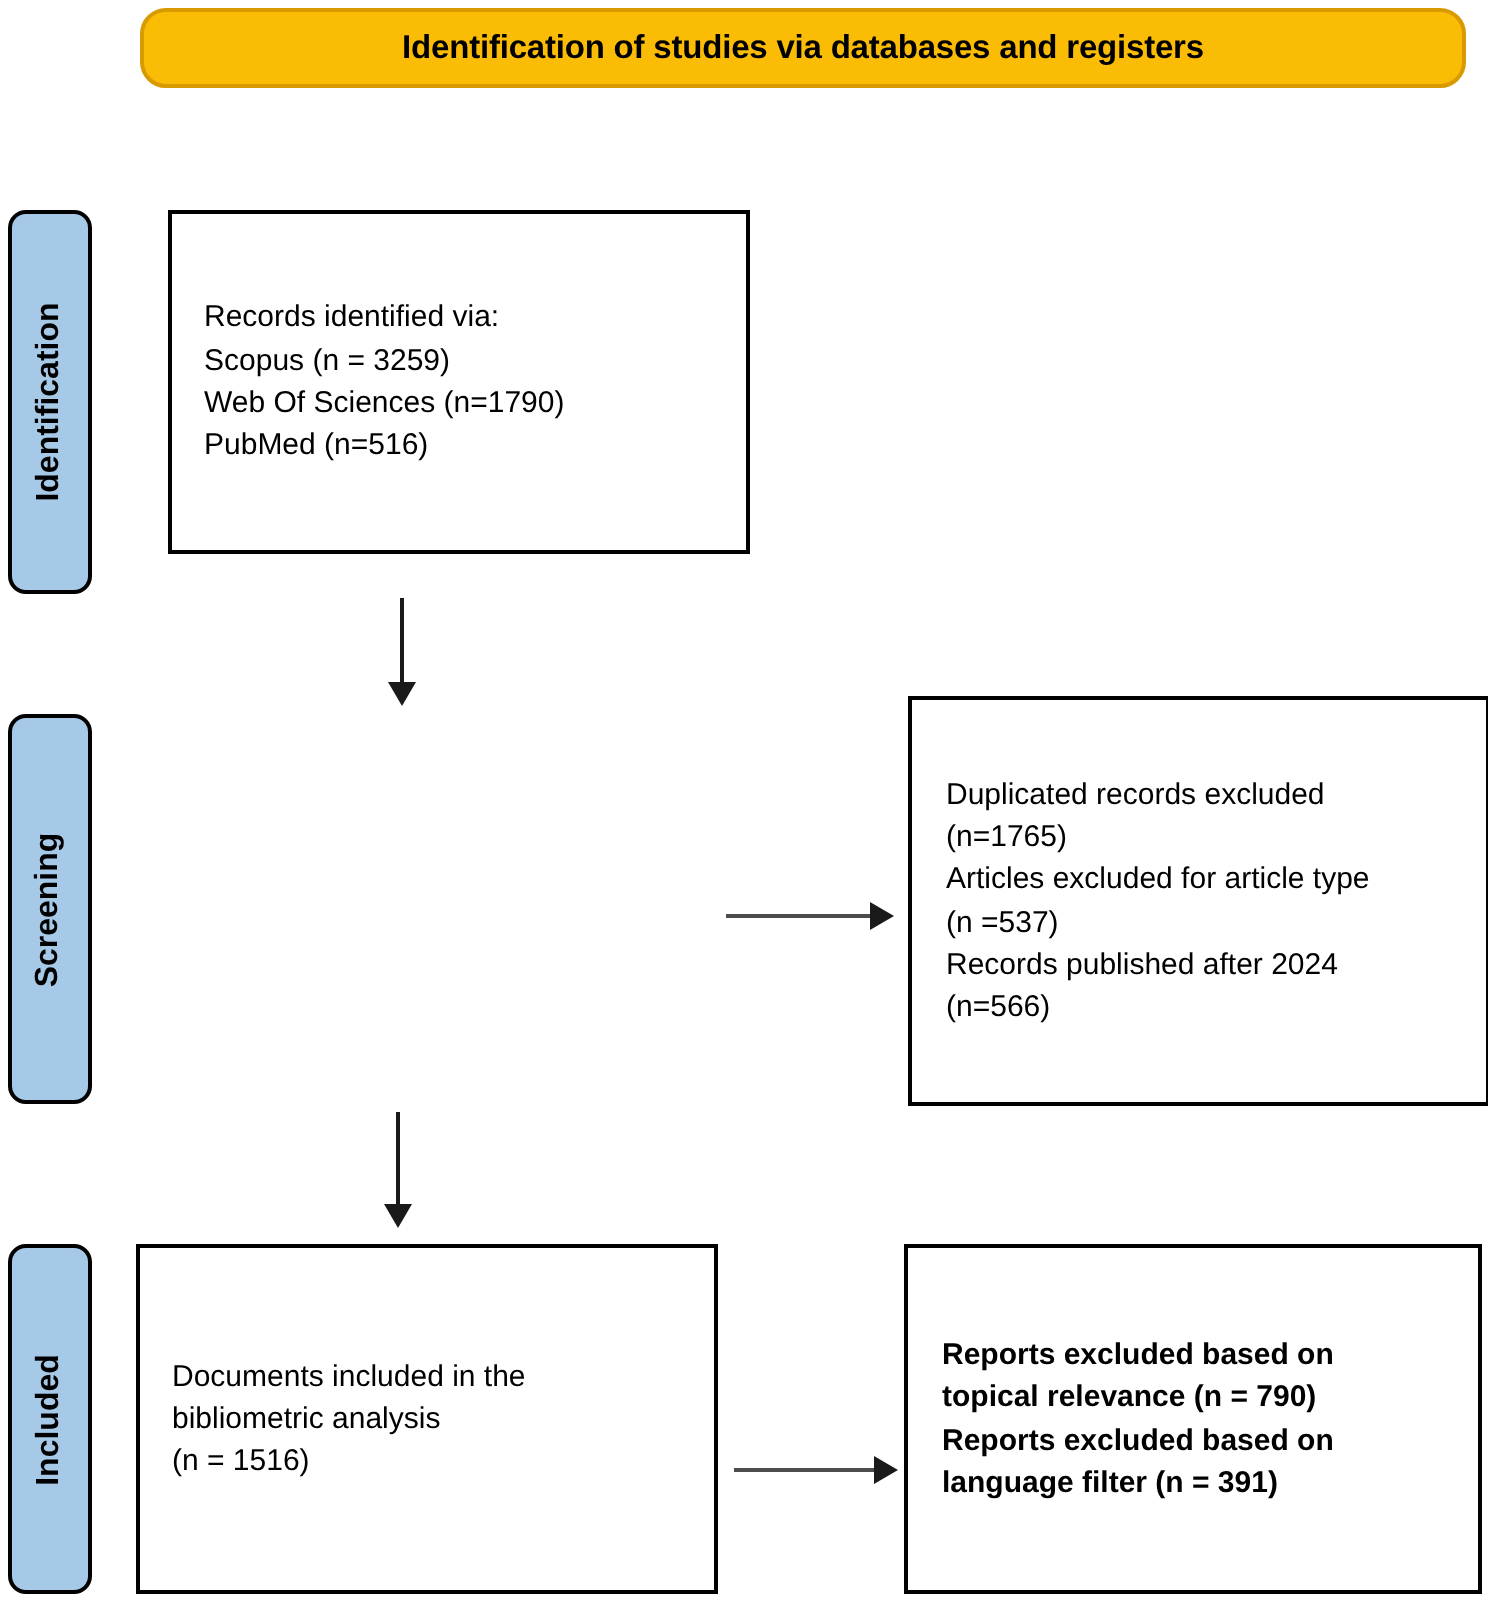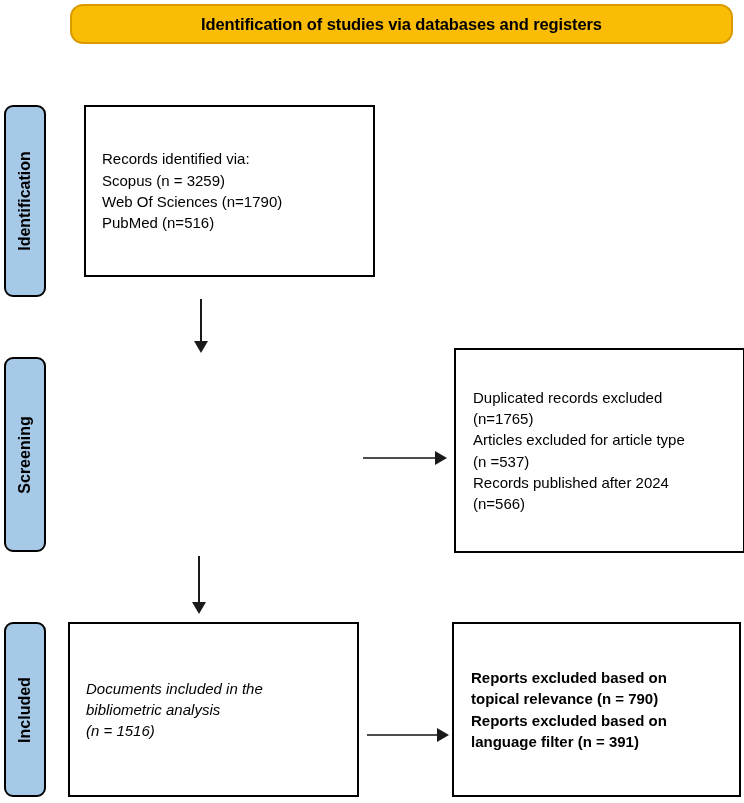--- a/index.html
+++ b/index.html
@@ -81,21 +81,21 @@
   .box-text {
     padding: 0 0 0 16px;
     font-size: 15px;
     line-height: 1.42;
     color: #000000;
     white-space: pre-line;
   }
 
   #box-identified      { left: 68px;  top: 105px; width: 291px; height: 172px; margin-left: 16px; }
   #box-screened        { left: 68px;  top: 357px; width: 291px; height: 195px; }
-  #box-included        { left: 68px;  top: 622px; width: 291px; height: 175px; font-style: italic; }
+  #box-included        { left: 68px;  top: 622px; width: 291px; height: 175px; }
   #box-excluded-screen { left: 454px; top: 348px; width: 291px; height: 205px; }
   #box-excluded-incl   { left: 452px; top: 622px; width: 289px; height: 175px; font-weight: bold; }
 
   #box-excluded-screen .box-text,
   #box-excluded-incl .box-text { padding-left: 17px; }
 
   
   .arrow-v {
     position: absolute;
     width: 18px;

